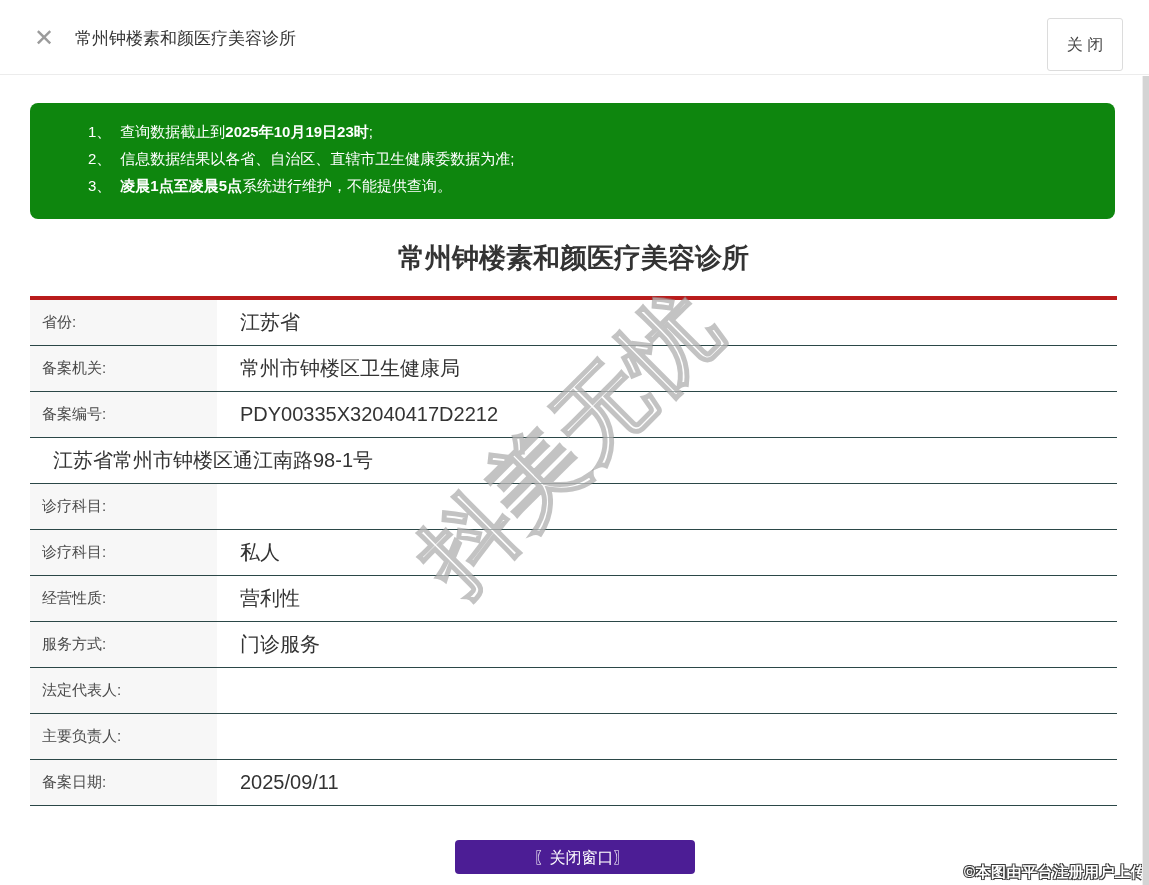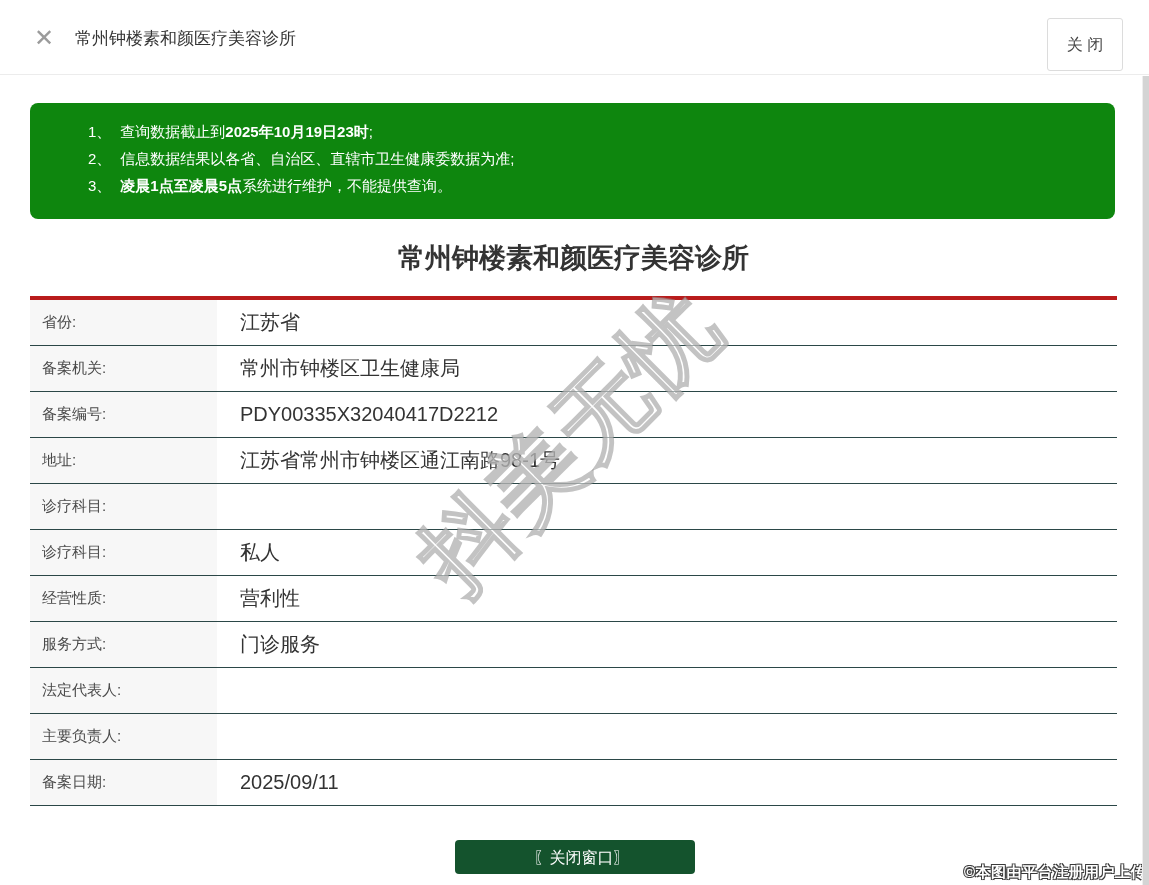--- a/index.html
+++ b/index.html
@@ -64,21 +64,21 @@
     position:absolute;left:570px;top:443px;
     transform:translate(-50%,-50%) rotate(-45deg);
     font-size:92px;font-weight:700;letter-spacing:2px;white-space:nowrap;
     color:rgba(255,255,255,0.55);
     -webkit-text-stroke:2px rgba(145,145,145,0.55);
     z-index:6;pointer-events:none;
   }
   
   .close-window-btn{
     position:absolute;left:455px;top:840px;width:240px;height:34px;
-    background:#14532d;border:none;border-radius:4px;
+    background:#4c1d95;border:none;border-radius:4px;
     color:#fff;font-size:16px;text-align:center;line-height:34px;
     cursor:pointer;z-index:7;
     font-family:"Liberation Sans","DejaVu Sans",sans-serif;
     padding-left:19px;
   }
   
   .credit{
     position:absolute;right:3px;bottom:3px;z-index:8;
     font-size:15px;font-weight:700;color:#fff;letter-spacing:0.5px;
     text-shadow:-1px -1px 0 #3a3a3a,1px -1px 0 #3a3a3a,
@@ -120,21 +120,20 @@
   </div>
   <div class="row">
     <div class="cell-label">备案机关:</div>
     <div class="cell-value">常州市钟楼区卫生健康局</div>
   </div>
   <div class="row">
     <div class="cell-label">备案编号:</div>
     <div class="cell-value">PDY00335X32040417D2212</div>
   </div>
   <div class="row">
-    <div class="cell-label">地址:</div>
     <div class="cell-value">江苏省常州市钟楼区通江南路98-1号</div>
   </div>
   <div class="row">
     <div class="cell-label">诊疗科目:</div>
   </div>
   <div class="row">
     <div class="cell-label">诊疗科目:</div>
     <div class="cell-value">私人</div>
   </div>
   <div class="row">

